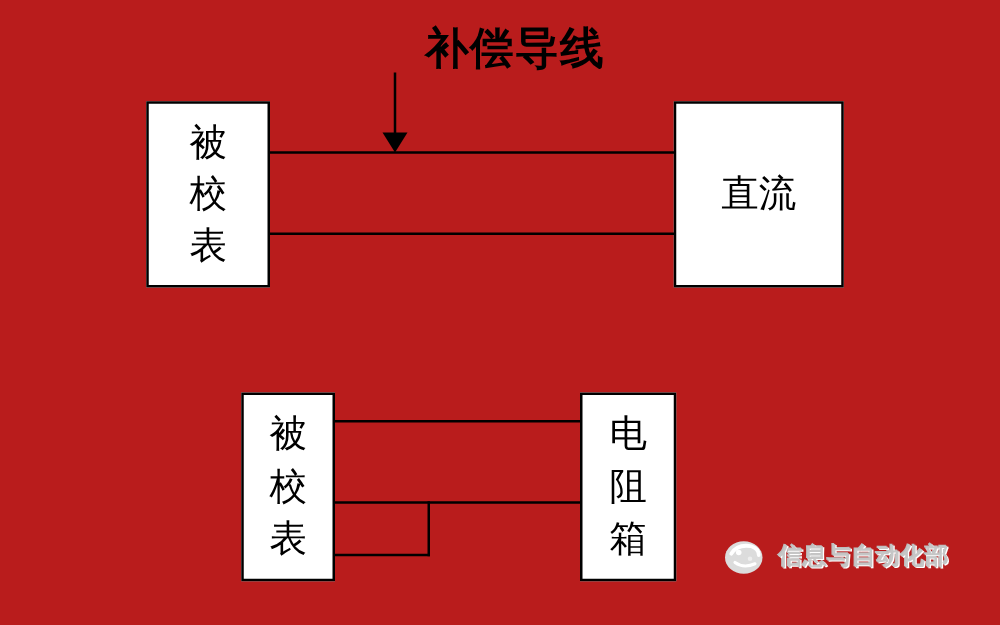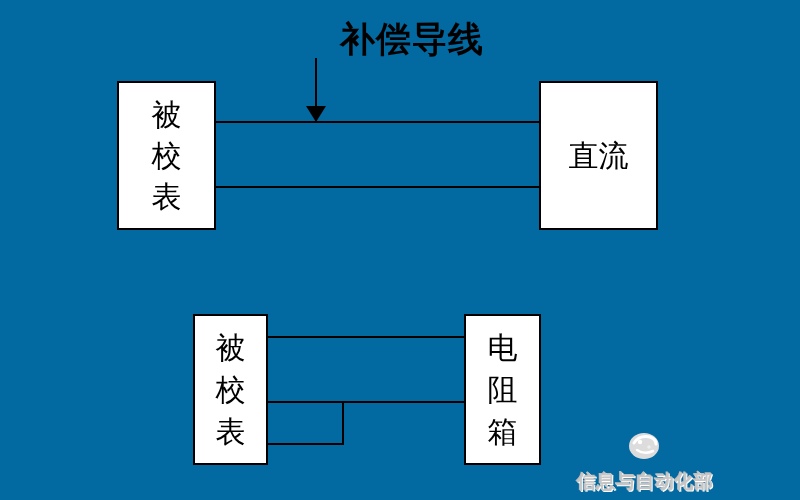--- a/index.html
+++ b/index.html
@@ -4,40 +4,40 @@
 <style>
   * { margin: 0; padding: 0; box-sizing: border-box; }
   body {
     font-family: "DejaVu Sans", sans-serif;
     background: #ffffff;
   }
   .canvas {
     position: relative;
     width: 800px;
     height: 500px;
-    background: #0369a1;
+    background: #b91c1c;
     overflow: hidden;
   }
   
   .dev-box {
     position: absolute;
     border: 2px solid #000000;
     background: #ffffff;
     display: flex;
     flex-direction: column;
     align-items: center;
     justify-content: center;
     text-align: center;
     color: #000000;
     font-size: 30px;
     font-weight: 400;
   }
   .dev-box .bline { display: block; }
   .box-top-left    { left: 117px; top: 81px;  width: 99px;  height: 149px; }
-  .box-top-right   { left: 539px; top: 81px;  width: 119px; height: 149px; }
+  .box-top-right   { left: 539px; top: 81px;  width: 136px; height: 149px; }
   .box-top-left .bline,
   .box-top-right .bline { line-height: 41px; }
   .box-bot-left    { left: 193px; top: 314px; width: 75px;  height: 151px; }
   .box-bot-right   { left: 464px; top: 314px; width: 77px;  height: 151px; }
   .box-bot-left .bline,
   .box-bot-right .bline { line-height: 42px; }
   
   .wire-h { position: absolute; height: 2px; background: #000000; }
   .wire-v { position: absolute; width: 2px;  background: #000000; }
   .wire-top-1 { left: 215px; top: 121px; width: 325px; }
@@ -76,21 +76,20 @@
     border-right: 10px solid transparent;
     border-top: 16px solid #000000;
   }
   
   .watermark {
     position: absolute;
     left: 577px; top: 429px;
     display: flex;
     align-items: center;
     gap: 8px;
-    flex-direction: column;
   }
   .wm-logo { width: 38px; height: 32px; display: block; }
   .wm-text {
     font-size: 19px;
     font-weight: 700;
     letter-spacing: 0.5px;
     color: #c6c6c6;
     text-shadow: 1px 1px 0 #ffffff, -1px -1px 0 #bdbdbd;
     white-space: nowrap;
   }

